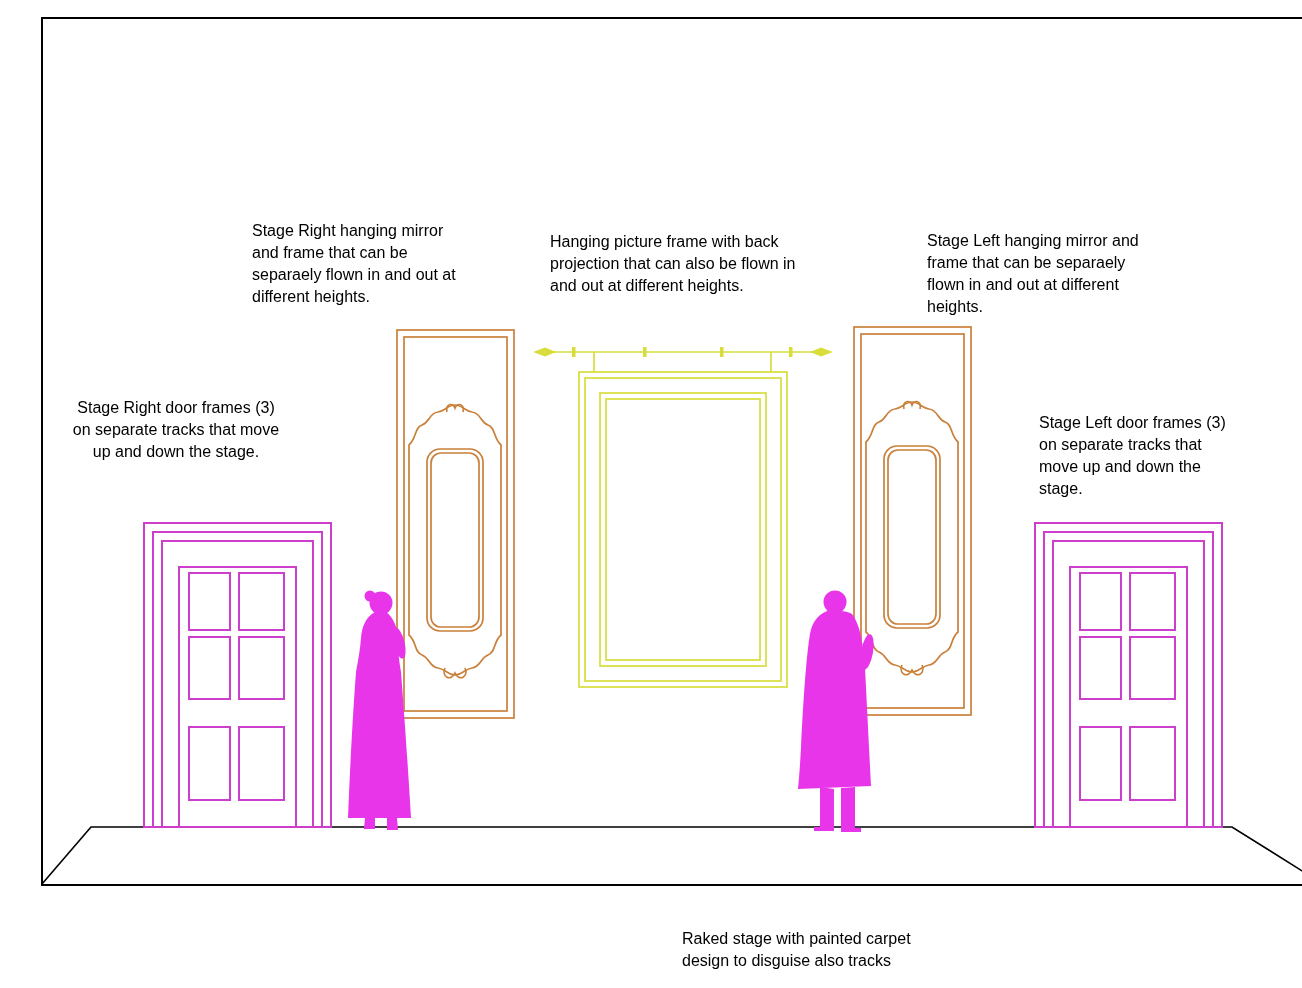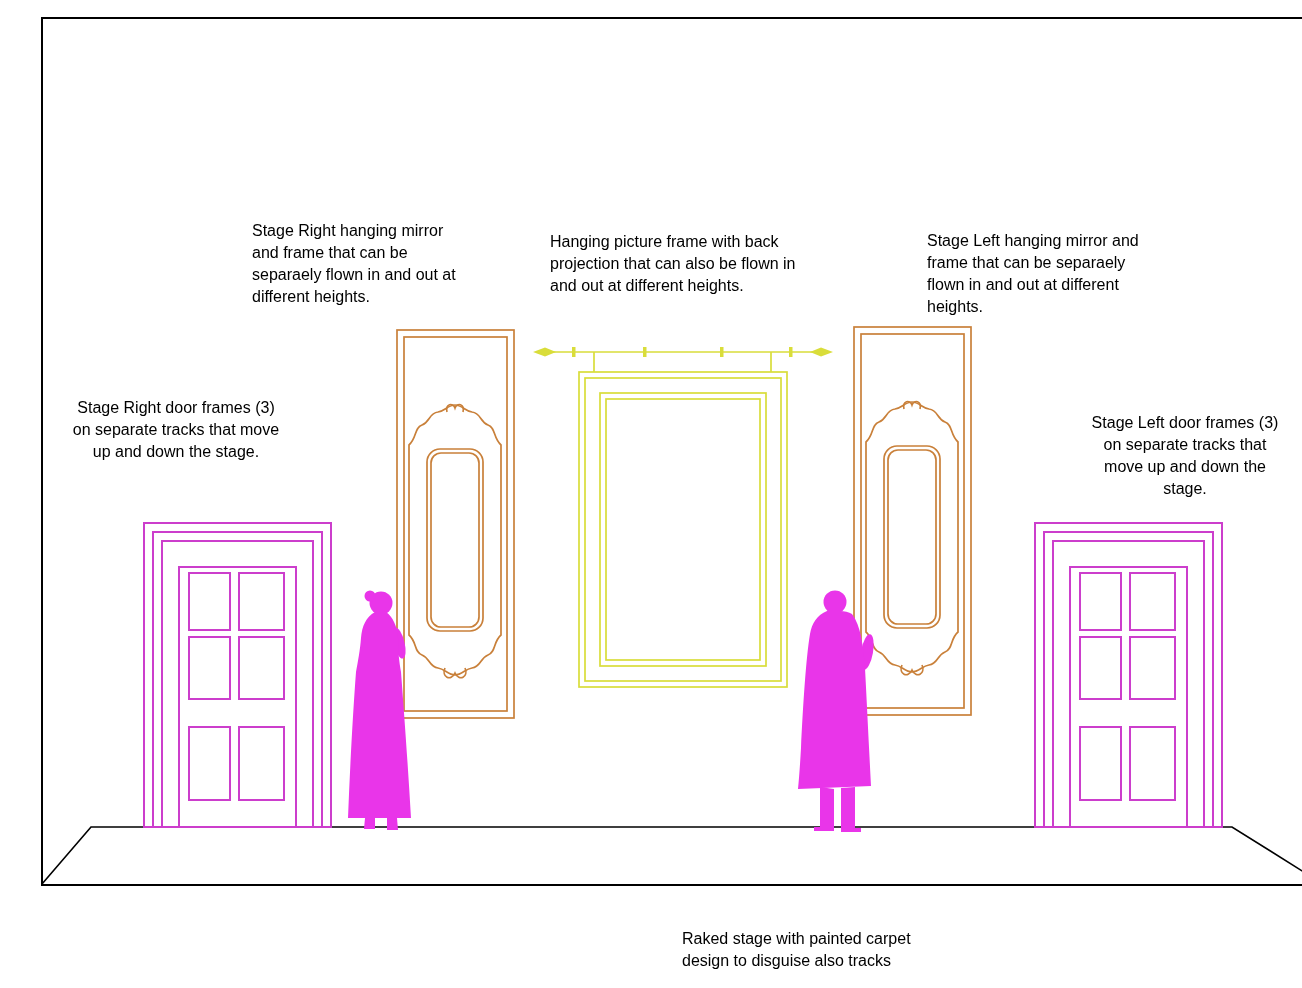--- a/index.html
+++ b/index.html
@@ -118,16 +118,16 @@
   </svg>
 
   <div class="note" style="left:218px;top:220px;width:220px;">Stage Right hanging mirror and frame that can be separaely flown in and out at different heights.</div>
 
   <div class="note" style="left:516px;top:231px;width:265px;">Hanging picture frame with back projection that can also be flown in and out at different heights.</div>
 
   <div class="note" style="left:893px;top:230px;width:228px;">Stage Left hanging mirror and frame that can be separaely flown in and out at different heights.</div>
 
   <div class="note" style="left:37px;top:397px;width:210px;text-align:center;">Stage Right door frames (3) on separate tracks that move up and down the stage.</div>
 
-  <div class="note" style="left:1053px;top:412px;width:196px;text-align:center;">Stage Left door frames (3) on separate tracks that move up and down the stage.</div>
+  <div class="note" style="left:1005px;top:412px;width:196px;">Stage Left door frames (3) on separate tracks that move up and down the stage.</div>
 
   <div class="note" style="left:648px;top:928px;width:248px;">Raked stage with painted carpet design to disguise also tracks</div>
 </div>
 
 </body></html>

